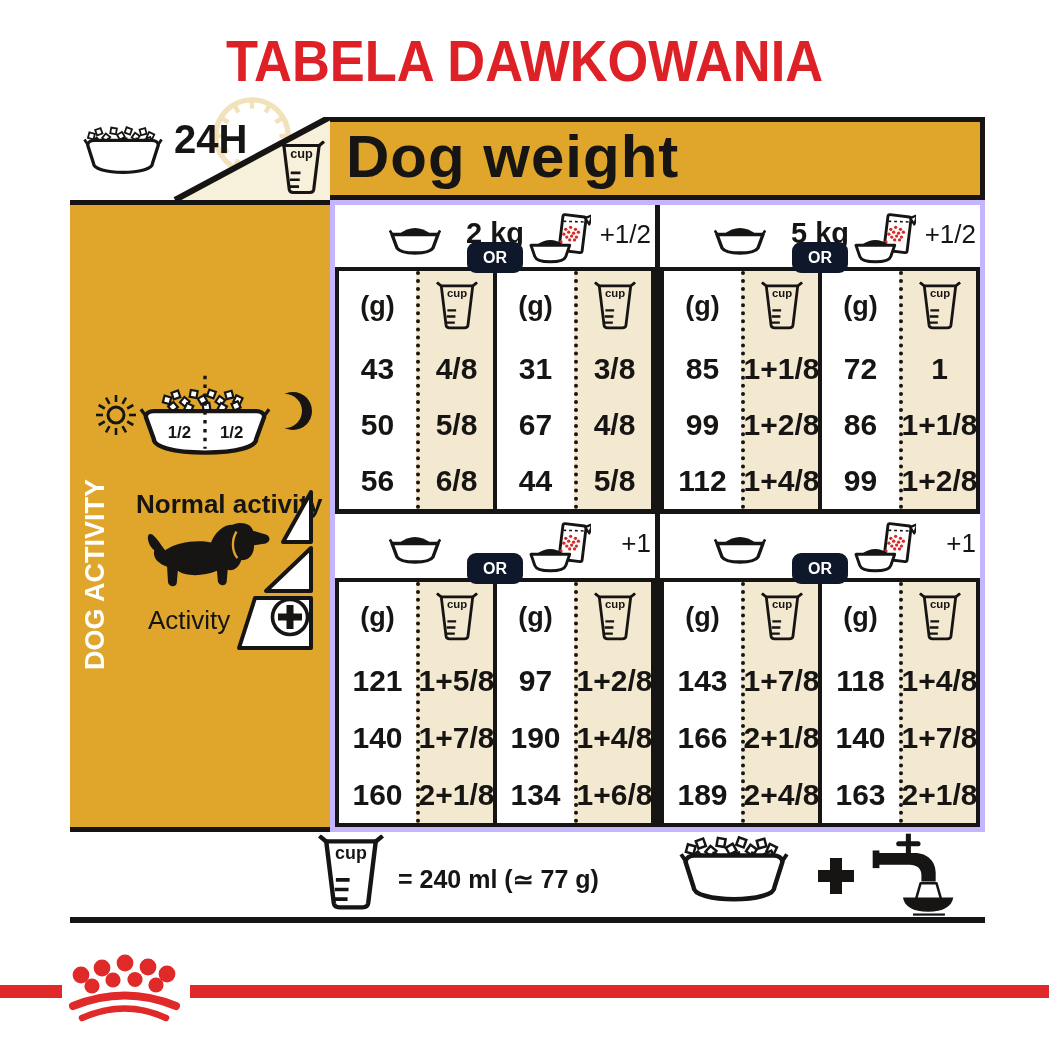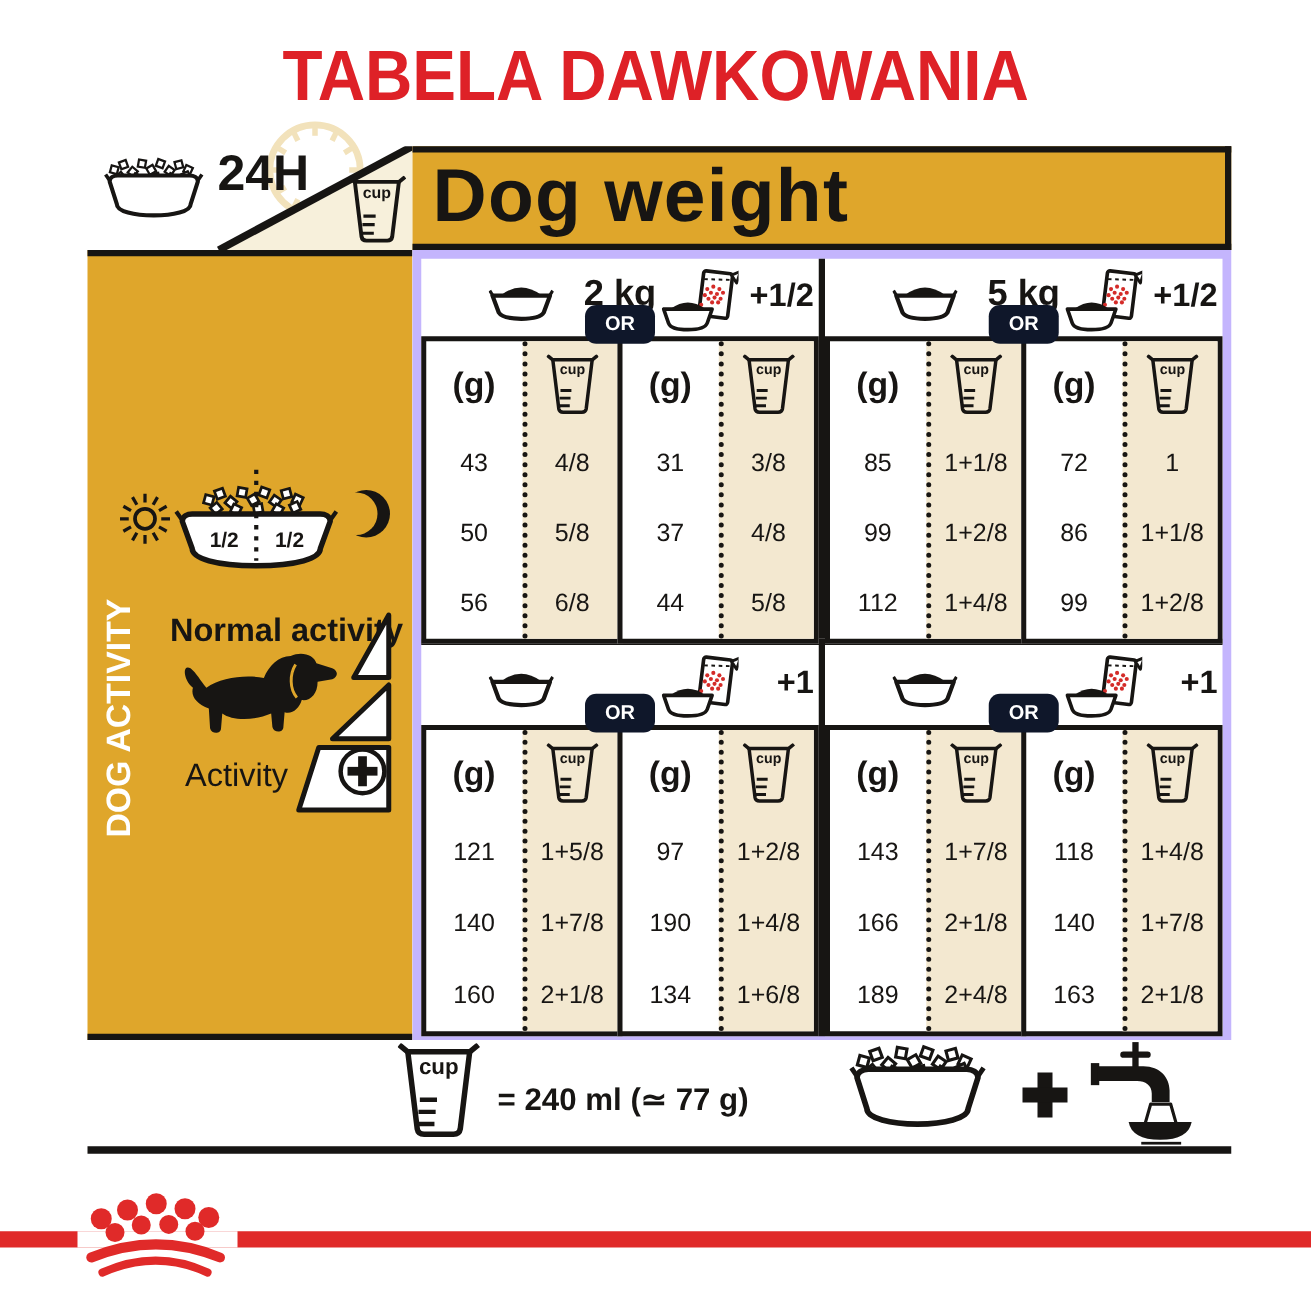--- a/index.html
+++ b/index.html
@@ -30,46 +30,46 @@
   .vlabel{position:absolute;left:10px;top:270px;height:195px;writing-mode:vertical-rl;
           transform:rotate(180deg);color:#fff;font-size:27px;font-weight:bold;letter-spacing:0px;
           white-space:nowrap;}
   .normal-label{position:absolute;left:66px;top:284px;font-size:26px;font-weight:bold;white-space:nowrap;}
   .dog{position:absolute;left:68px;top:312px;width:152px;height:88px;}
   .activity-label{position:absolute;left:78px;top:400px;font-size:26px;font-weight:normal;}
   .pluscircle{position:absolute;left:199px;top:391px;width:42px;height:42px;z-index:3;}
   .ramps{position:absolute;left:163px;top:283px;width:86px;height:163px;}
   
   .grid{position:absolute;left:260px;top:83px;width:655px;height:632px;box-sizing:border-box;
-        border:7px solid #c4b5fd;background:#fff;}
+        border:5px solid #c4b5fd;background:#fff;}
   .qrow{display:flex;width:100%;}
   .qrow1{height:304px;}
   .qrow2{height:318px;box-sizing:border-box;border-top:5px solid #171513;}
   .quad{flex:1;position:relative;box-sizing:border-box;display:flex;flex-direction:column;}
   .quad.qright{border-left:5px solid #171513;}
   .qhead{position:relative;height:62px;flex:none;}
   .qrow2 .qhead{height:64px;}
   .qbowl{position:absolute;left:54px;top:16px;width:52px;height:35px;}
   .qweight{position:absolute;left:0;right:0;top:12px;text-align:center;font-size:29px;font-weight:bold;}
   .orbadge{position:absolute;left:50%;bottom:-6px;transform:translateX(-50%);
            width:56px;height:31px;background:#0f172a;border-radius:9px;color:#fff;
            display:flex;align-items:center;justify-content:center;
            font-size:16px;font-weight:bold;z-index:4;}
   .qpack{position:absolute;right:64px;top:6px;width:62px;height:54px;}
-  .qextra{position:absolute;right:4px;top:14px;font-size:26px;font-weight:bold;}
+  .qextra{position:absolute;right:4px;top:14px;font-size:26px;font-weight:normal;}
   .qbody{display:flex;flex:1;}
   .subtable{flex:1;box-sizing:border-box;border:4px solid #171513;background:#fff;display:flex;}
   .subtable + .subtable{margin-left:-4px;}
   .col{width:50%;display:flex;flex-direction:column;box-sizing:border-box;}
   .col.cup{background:#F3E8D0;border-left:4px dotted #171513;}
   .colhead{height:70px;flex:none;display:flex;align-items:center;justify-content:center;}
   .gsym{font-size:27px;font-weight:bold;}
   .cupicon{width:42px;height:50px;}
   .cell{height:56px;flex:none;display:flex;align-items:center;justify-content:center;
-        font-size:20px;font-weight:normal;}
+        font-size:30px;font-weight:bold;}
   .qrow2 .cell{height:57px;}
   .cup-t{font-family:"Liberation Sans",sans-serif;font-weight:bold;}
   
   .footer{position:absolute;left:70px;top:832px;width:915px;height:85px;box-sizing:content-box;
           border-bottom:6px solid #171513;}
   .me-label{position:absolute;left:34px;top:33px;font-size:25px;font-weight:bold;white-space:nowrap;}
   .footer-cup{position:absolute;left:248px;top:2px;width:66px;height:78px;}
   .equals-label{position:absolute;left:328px;top:33px;font-size:25px;font-weight:bold;white-space:nowrap;}
   .footer-bowl{position:absolute;left:588px;top:2px;width:152px;height:72px;}
   .footer-plus{position:absolute;left:746px;top:24px;width:40px;height:40px;}
@@ -310,21 +310,21 @@
                 <div class="cell">5/8</div>
                 <div class="cell">6/8</div>
               </div>
             </div>
             <div class="subtable">
               <div class="col">
                 <div class="colhead">
                     <span class="gsym">(g)</span>
                   </div>
                 <div class="cell">31</div>
-                <div class="cell">37</div>
+                <div class="cell">67</div>
                 <div class="cell">44</div>
               </div>
               <div class="col cup">
                 <div class="colhead">
                     <svg class="cupicon" viewBox="0 0 48 56">
                       <use href="#cup-shape"></use>
                       <text class="cup-t" x="24" y="18" font-size="13" text-anchor="middle" fill="#171513">cup</text>
                     </svg>
                   </div>
                 <div class="cell">3/8</div>

